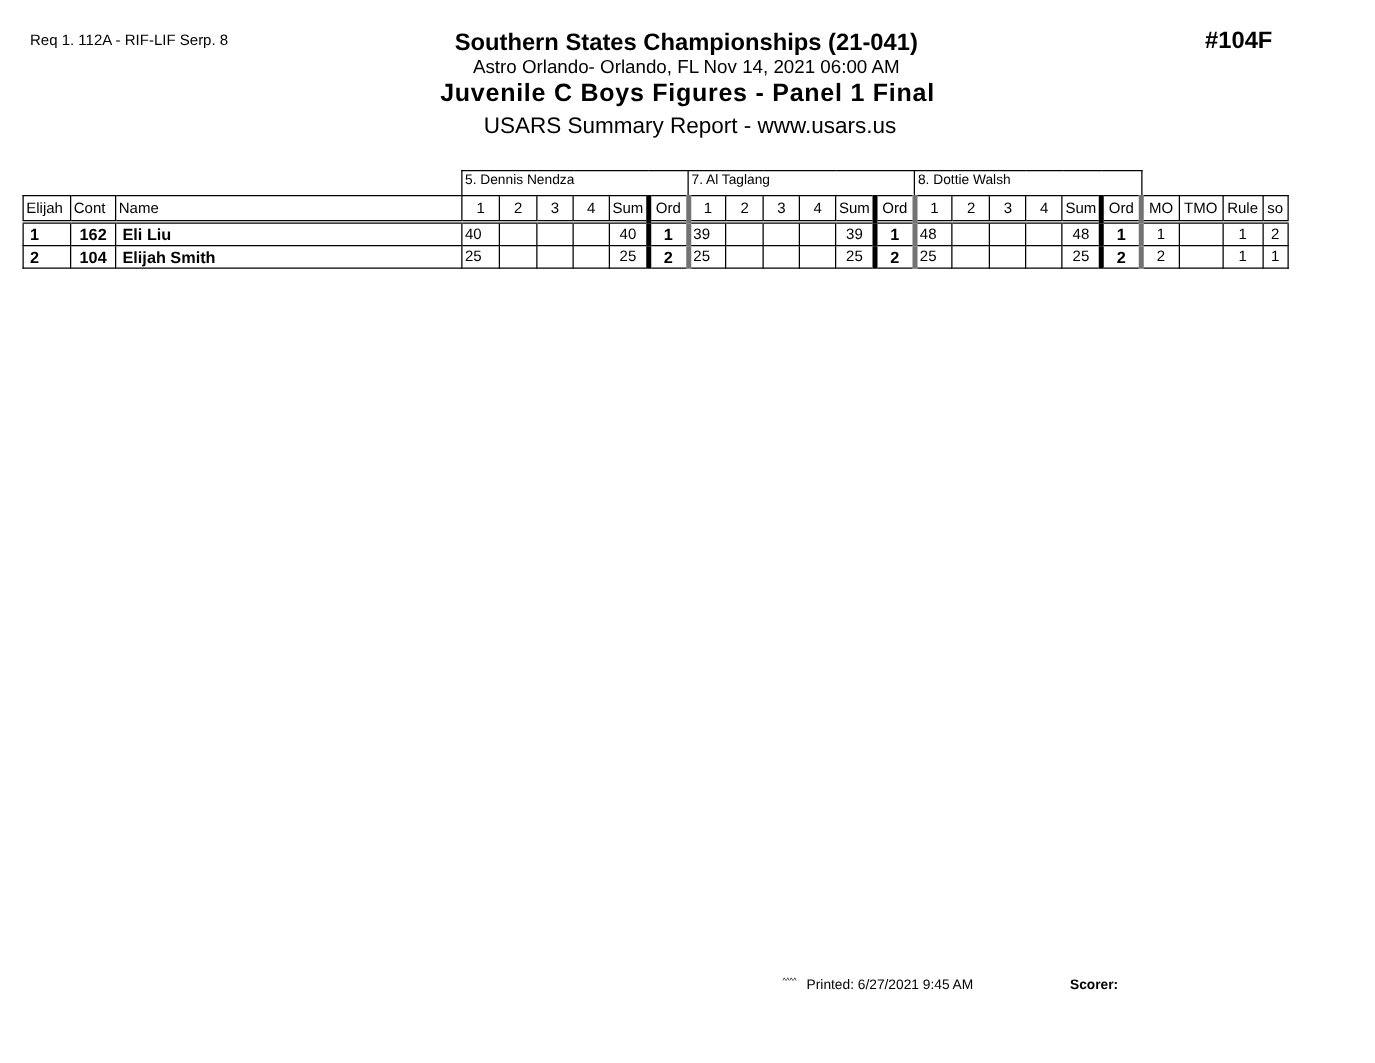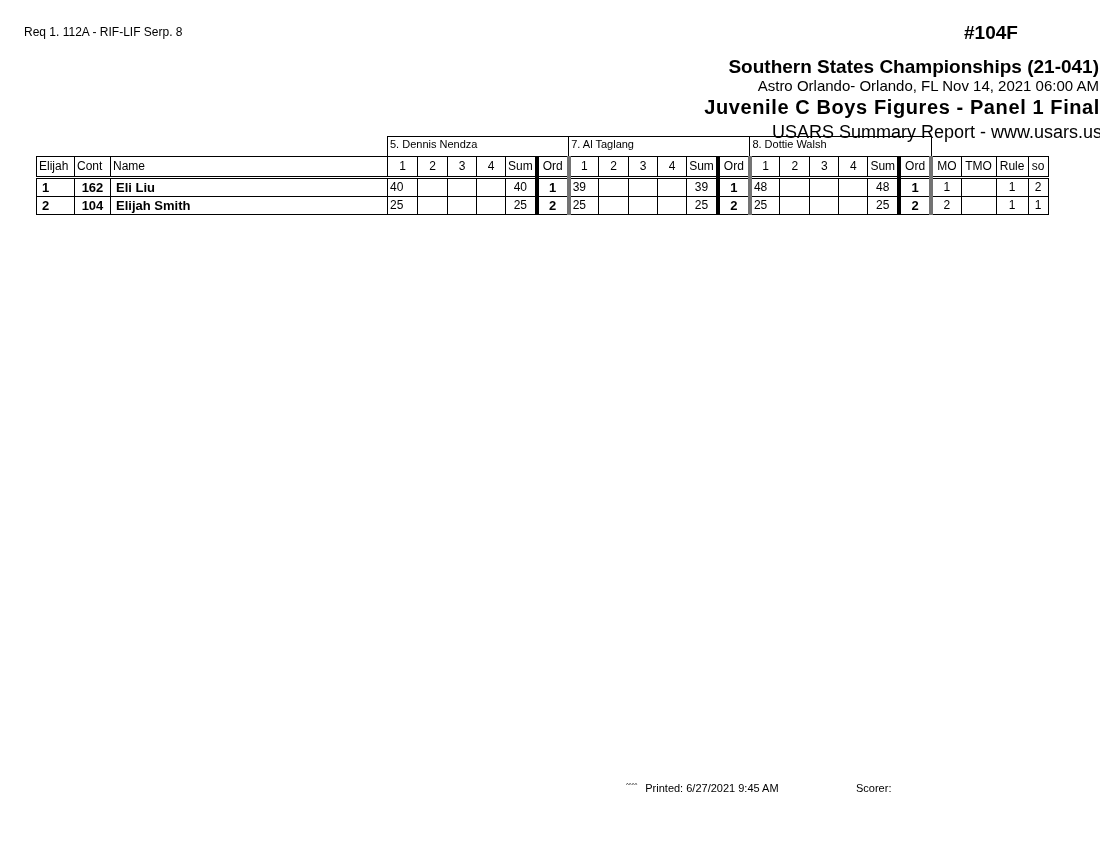--- a/index.html
+++ b/index.html
@@ -1,40 +1,40 @@
 <!DOCTYPE html>
 <html><head>
 <meta charset="utf-8">
 <style>
   html, body { margin:0; padding:0; background:#ffffff; }
   body { width:1100px; height:850px; position:relative; font-family:"Liberation Sans", sans-serif; color:#000; overflow:hidden; }
   .abs { position:absolute; white-space:nowrap; }
   .req { left:24px; top:25px; font-size:12px; }
   .event-num { left:964px; top:22px; font-size:19px; font-weight:bold; }
-  .hdr { left:0; width:1100px; text-align:right;margin-top:32px; }
+  .hdr { left:0; width:1100px; text-align:center; }
   .t1 { top:24px; font-size:19px; font-weight:bold; left:-1px; }
   .t2 { top:45px; font-size:15px; left:-1px; }
   .t3 { top:64px; font-size:20px; font-weight:bold; letter-spacing:0.6px; }
   .t4 { top:90px; font-size:18px; left:2px; }
 
-  table.grid { position:absolute; left:36px; top:136px; border-collapse:collapse; table-layout:fixed; font-size:12px;border-radius:23px; }
+  table.grid { position:absolute; left:18px; top:136px; border-collapse:collapse; table-layout:fixed; font-size:12px;border-radius:23px; }
   table.grid td { border:1px solid #000; padding:0 2px; height:18px; line-height:18px; overflow:hidden; white-space:nowrap; }
   table.grid tr.jrow td { height:19px; line-height:14px; vertical-align:top; font-size:11px; }
   table.grid td.blank { border:none; }
   table.grid tr.colhdr td { height:19px; line-height:19px; border-bottom:3px double #000; }
   table.grid td.c { text-align:center; }
   table.grid td.b { font-weight:bold; }
   table.grid td.thickL { border-left:4px solid #000; }
   table.grid td.thickR { border-right:4px solid #737373; }
   table.grid tr.data td { height:17px; line-height:17px; }
   .big { font-size:13px; }
 
   .printed { left:626px; top:782px; font-size:11px; }
   .printed .tiny { font-size:6px; vertical-align:top; margin-right:8px; }
-  .scorer { left:856px; top:782px; font-size:11px; }
+  .scorer { left:856px; top:782px; font-size:11px;font-weight:bold; }
 </style>
 </head>
 <body>
 
 <div class="abs req">Req  1.  112A - RIF-LIF Serp. 8</div>
 <div class="abs event-num">#104F</div>
 <div class="abs hdr t1">Southern States Championships (21-041)</div>
 <div class="abs hdr t2">Astro Orlando- Orlando, FL  Nov 14, 2021  06:00 AM</div>
 <div class="abs hdr t3">Juvenile C Boys Figures - Panel 1 Final</div>
 <div class="abs hdr t4">USARS Summary Report - www.usars.us</div>

